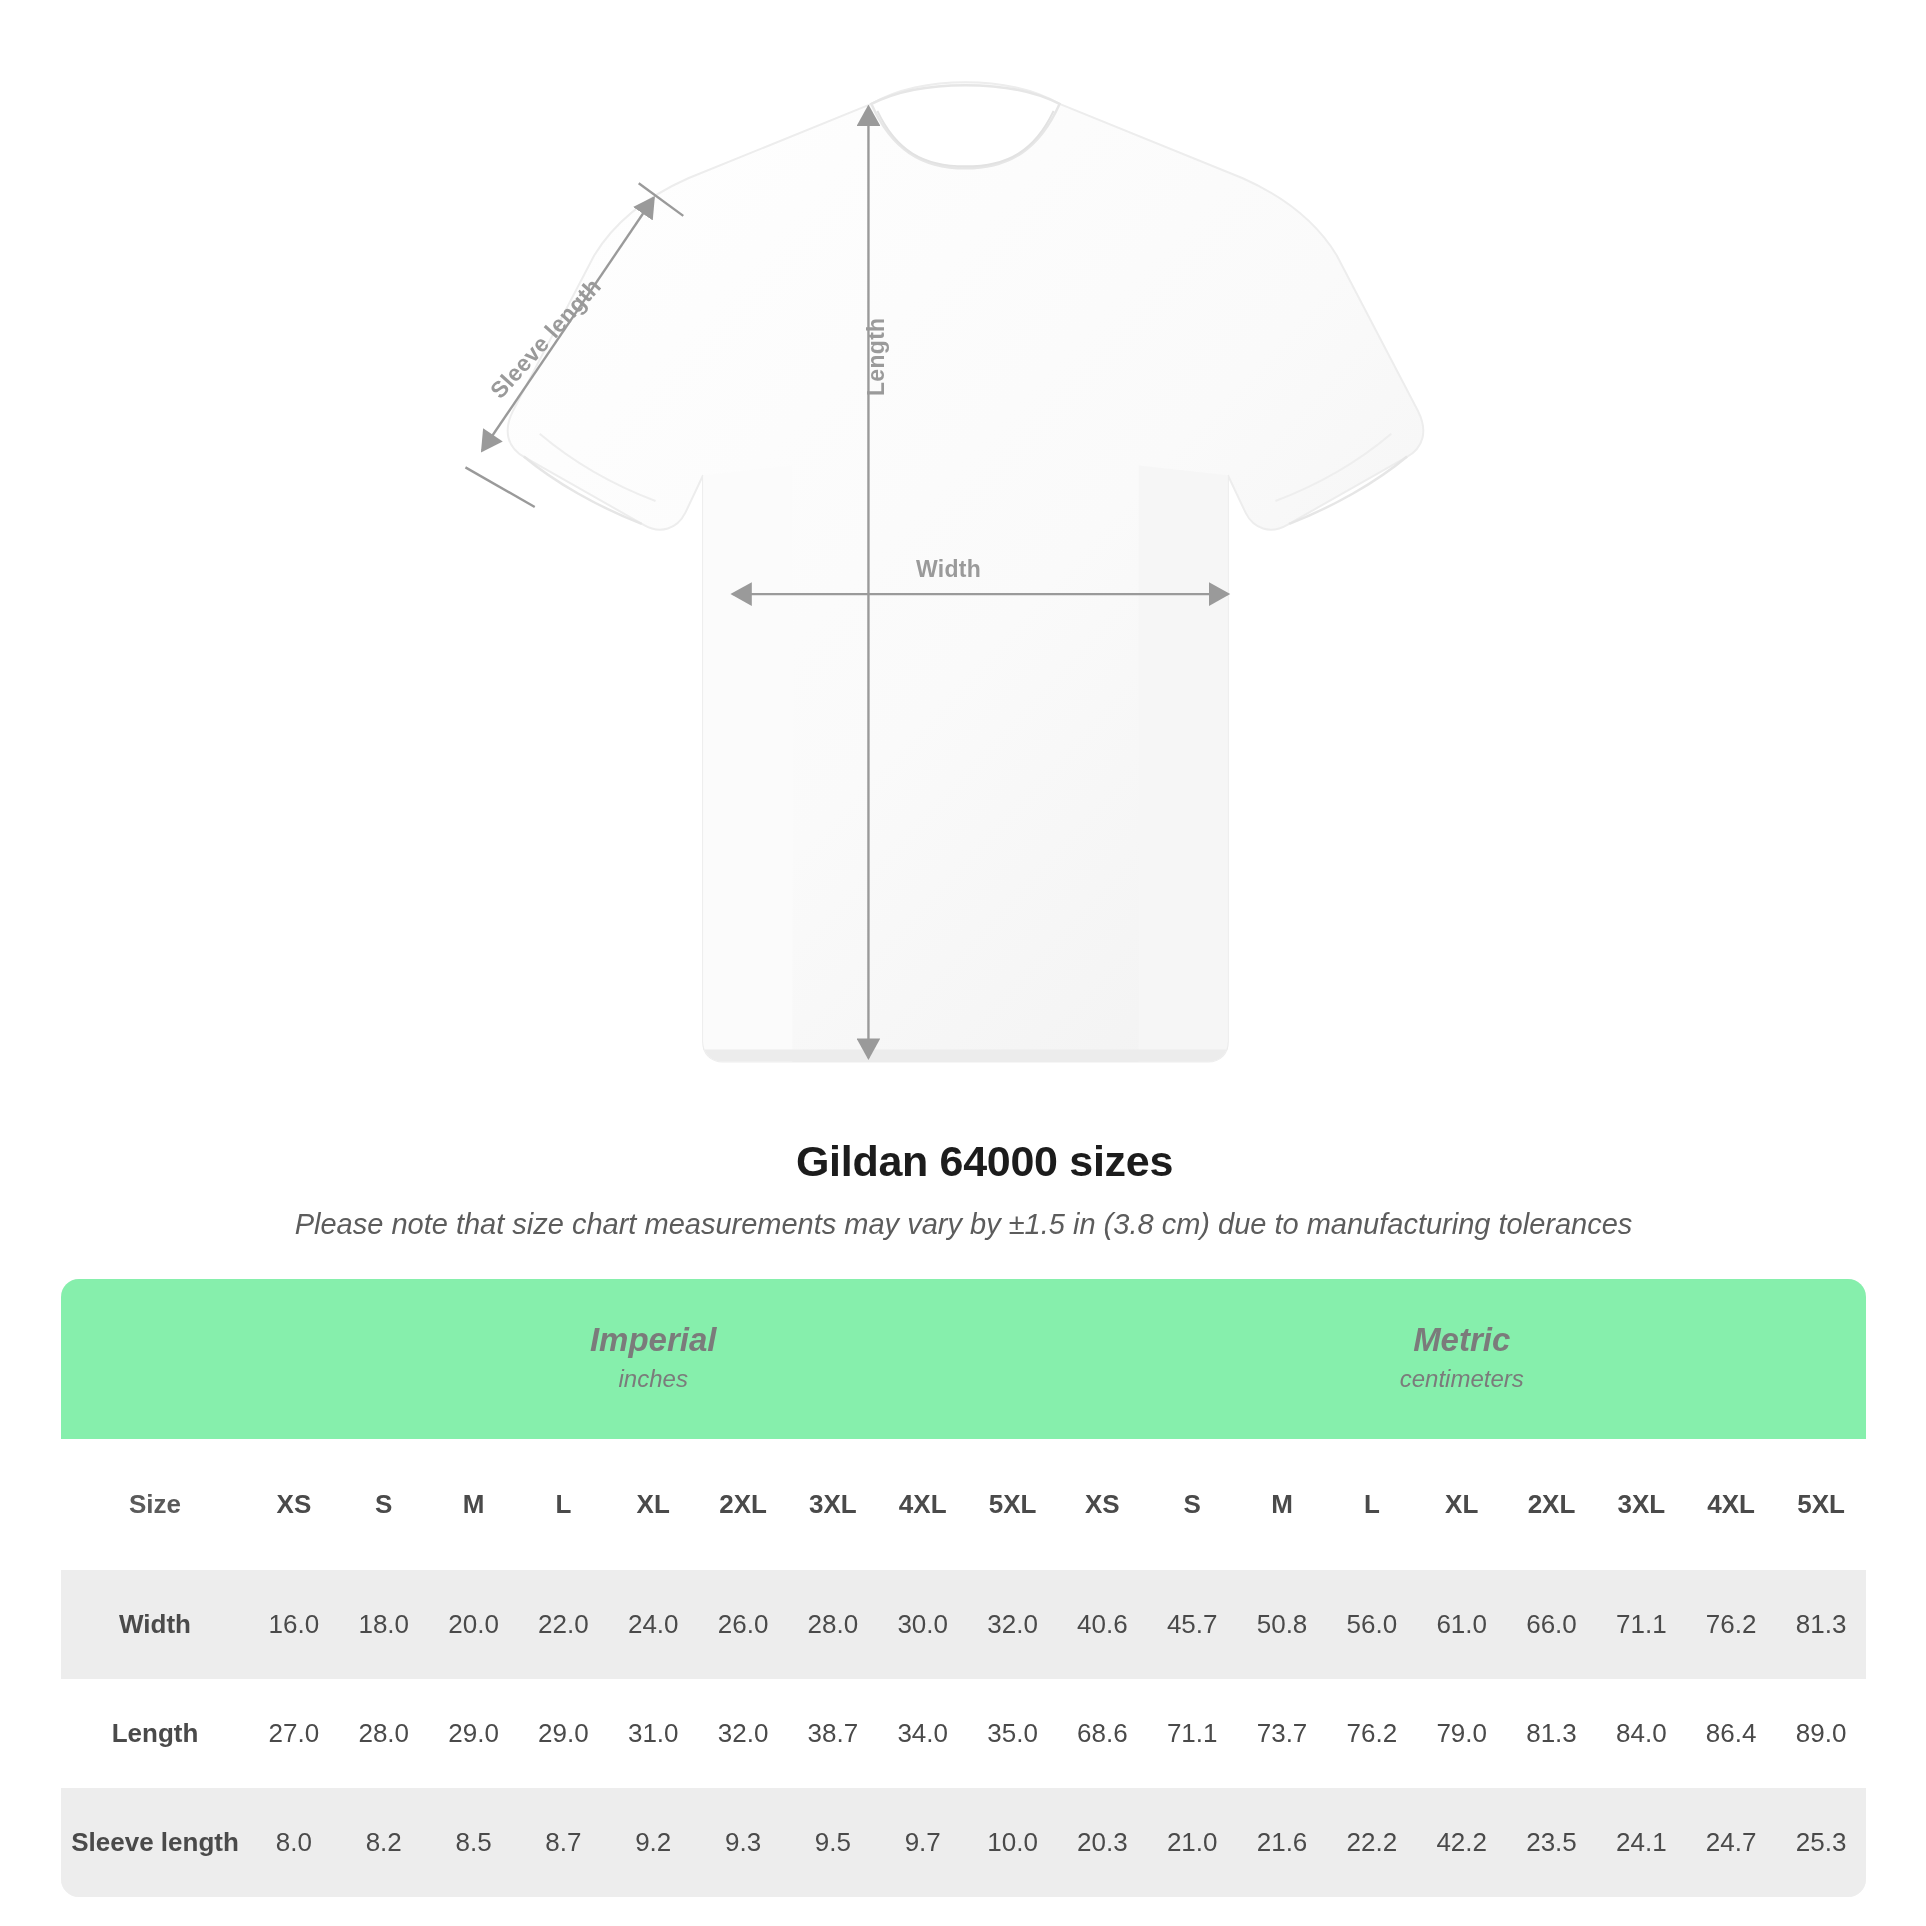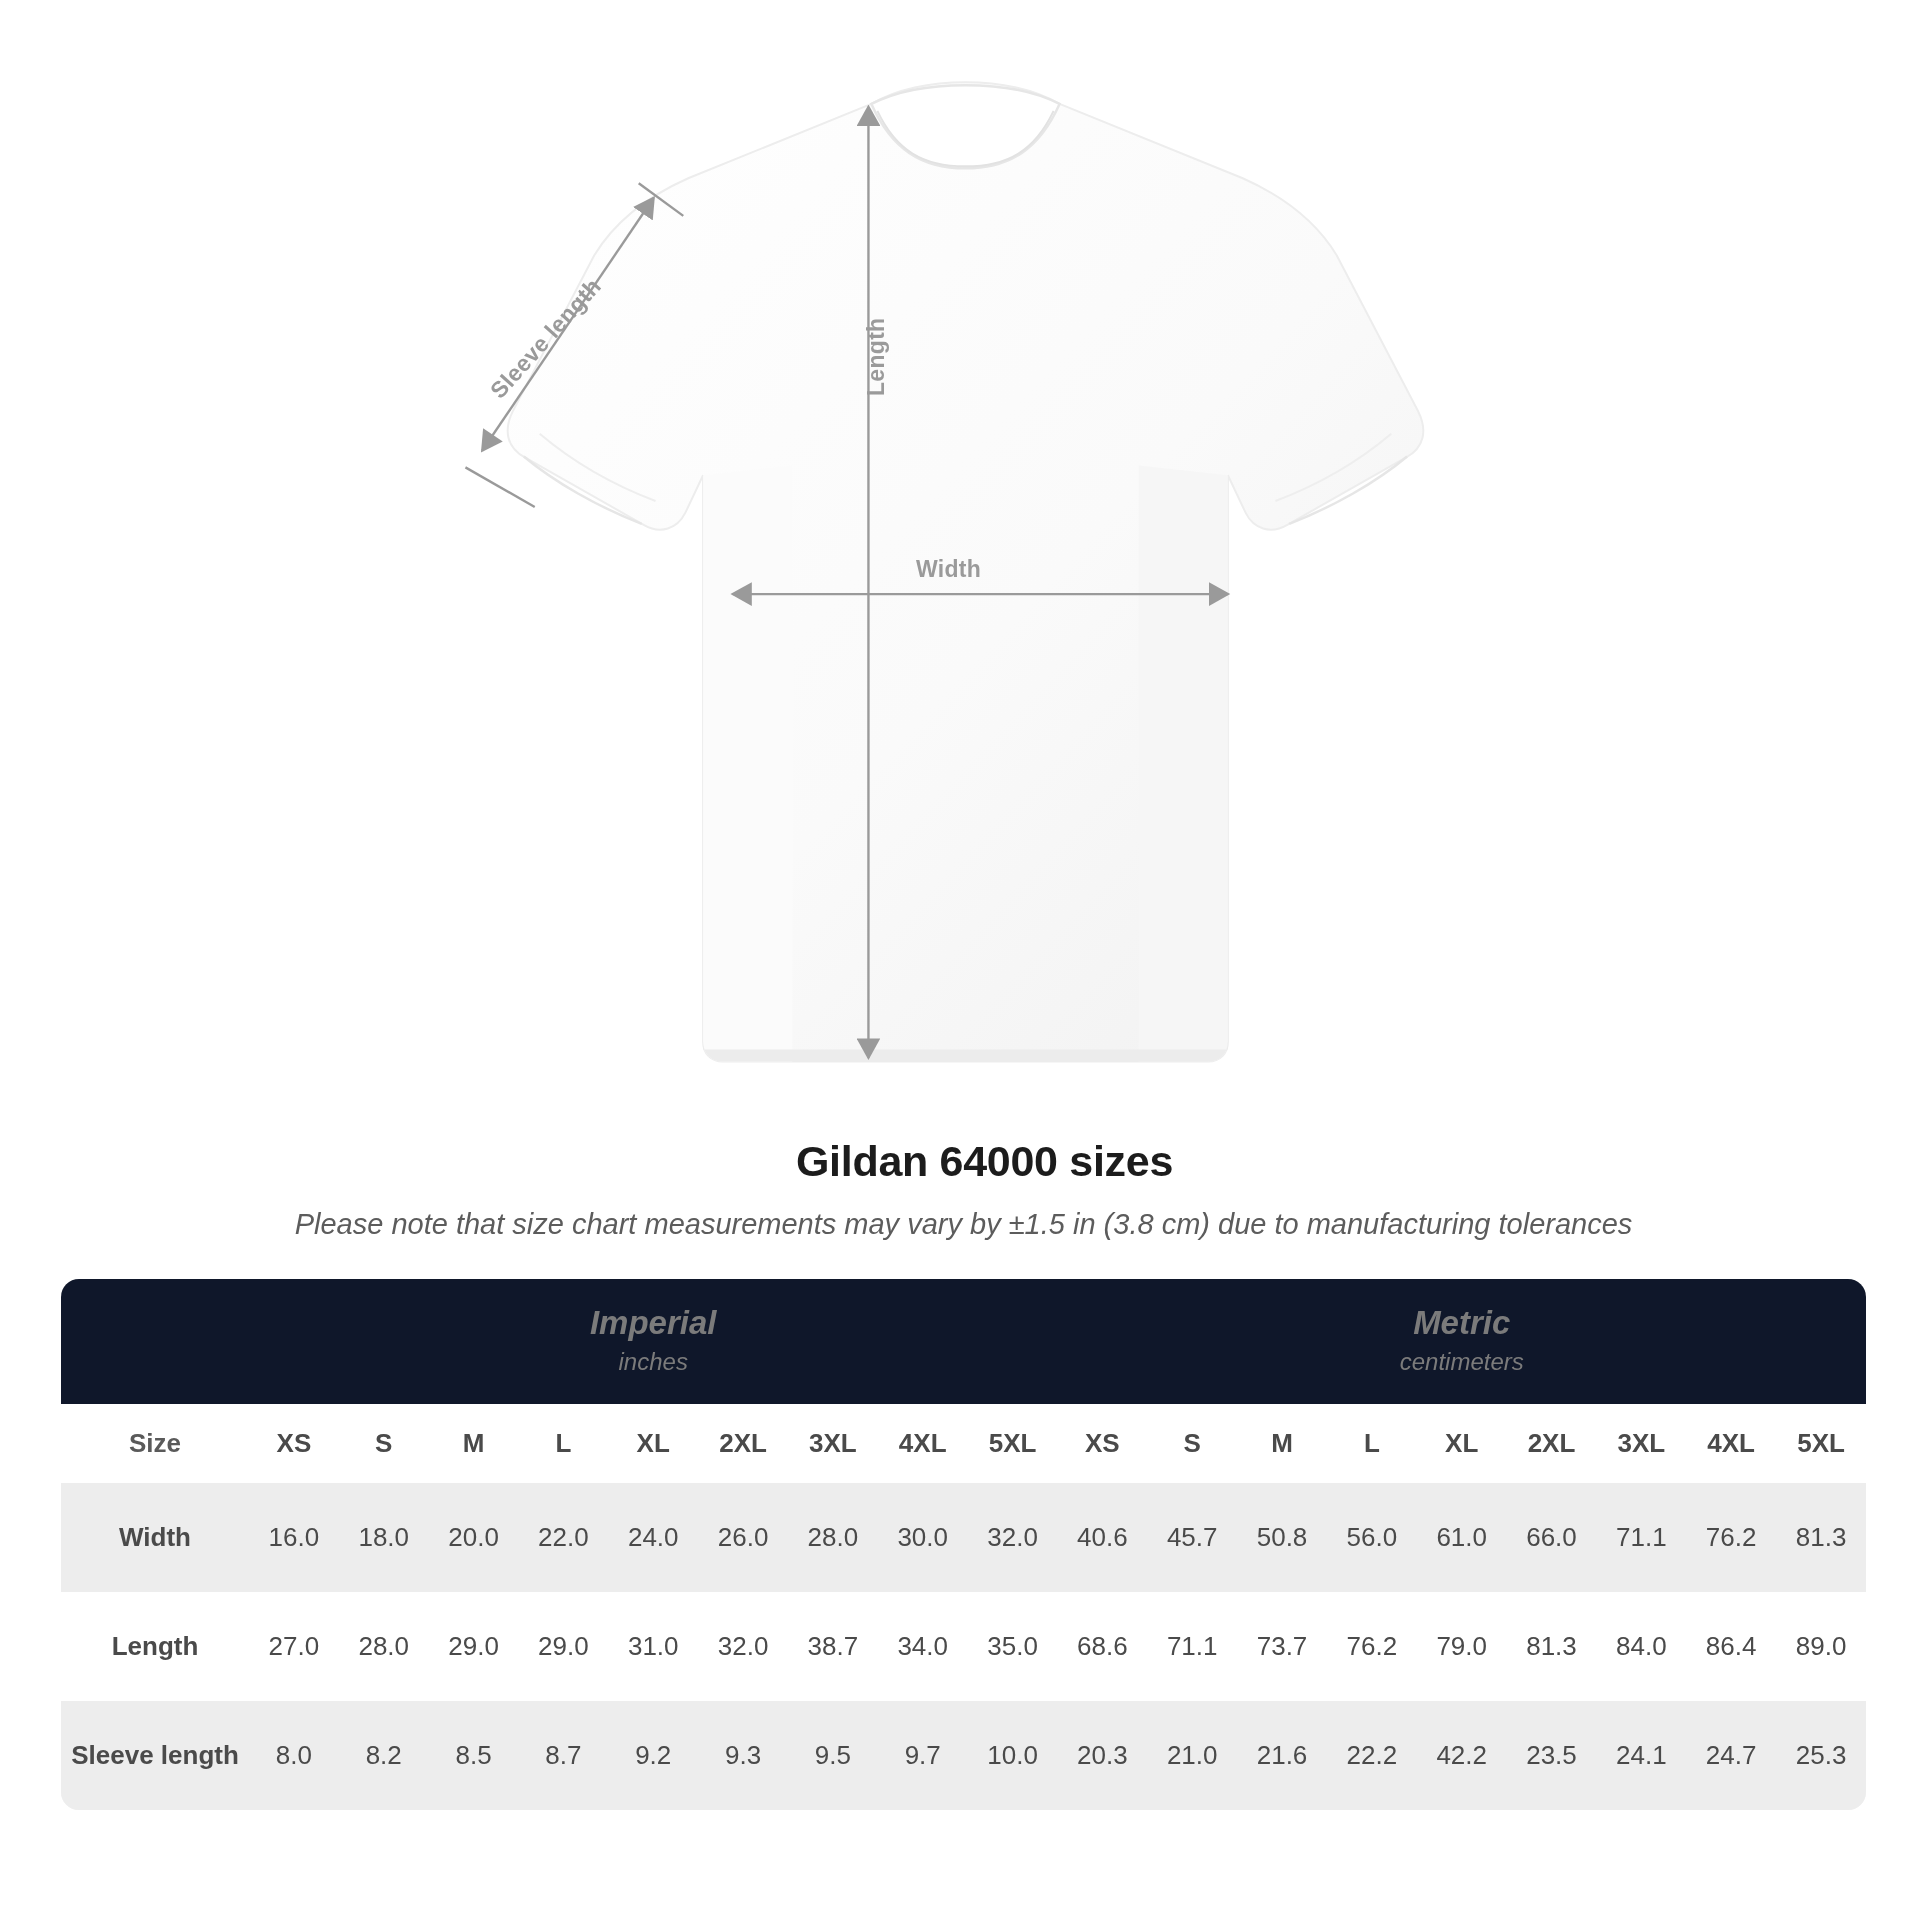--- a/index.html
+++ b/index.html
@@ -92,38 +92,38 @@
   table.size-table td,
   table.size-table th {
     text-align: center;
     vertical-align: middle;
     font-size: 26px;
     color: #4a4a4a;
     padding: 0;
     border: none;
   }
   .unit-row td {
-    height: 125px;
-    background: #0f172a;
+    height: 160px;
+    background: #86efac;
   }
   .unit-name {
     font-size: 33px;
     font-weight: bold;
     font-style: italic;
     color: #7b7b7b;
     line-height: 1.25;
   }
   .unit-sub {
     font-size: 24px;
     font-style: italic;
     color: #7b7b7b;
     line-height: 1.6;
   }
   .head-row td {
-    height: 79px;
+    height: 131px;
     background: #ffffff;
     font-weight: bold;
     color: #6d6d6d;
     font-size: 27px;
   }
   .head-row td.rowhead {
     color: #5a5a5a;
   }
   .data-row td {
     height: 109px;

